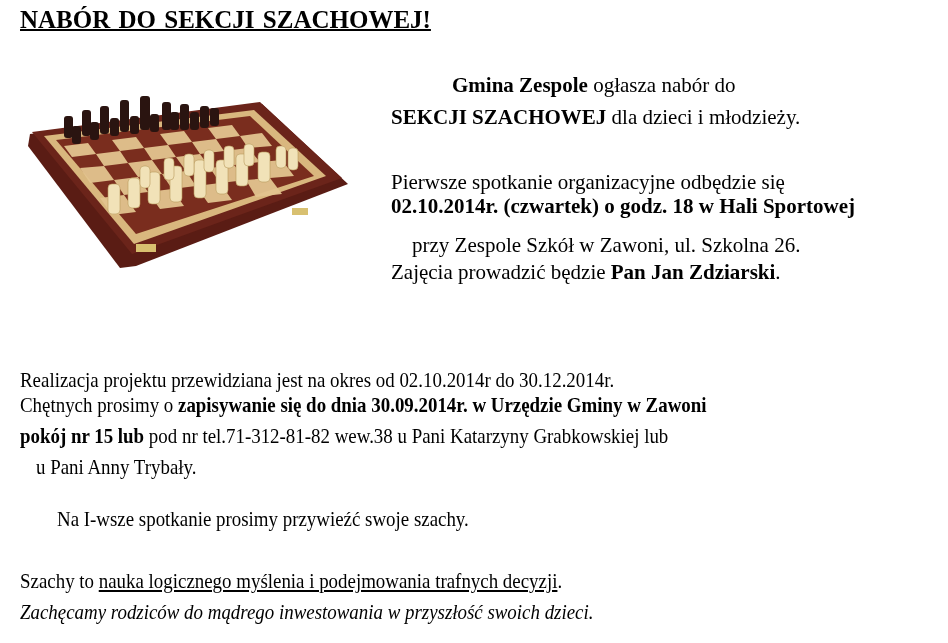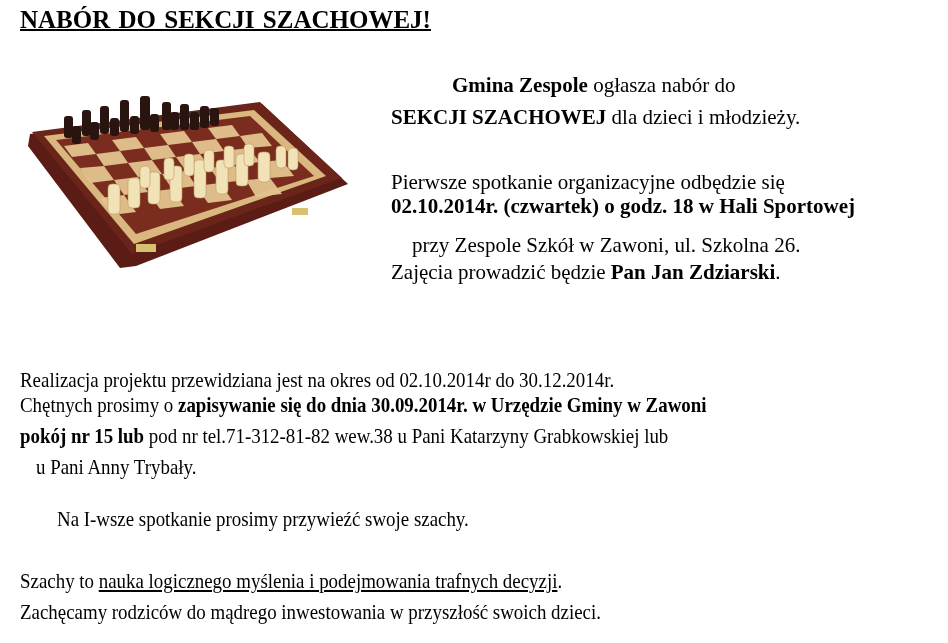--- a/index.html
+++ b/index.html
@@ -121,17 +121,17 @@
     <span class="cond" style="transform:scaleX(0.9);">u Pani Anny Trybały.</span>
   </div>
 
   <div class="line" style="left:20px; top:507px;margin-left:37px;">
     <span class="cond" style="transform:scaleX(0.9);">Na I-wsze spotkanie prosimy przywieźć swoje szachy.</span>
   </div>
 
   <div class="line" style="left:20px; top:569px;">
     <span class="cond" style="transform:scaleX(0.9);"><span>Szachy to </span><u>nauka logicznego myślenia i podejmowania trafnych decyzji</u><span>.</span></span>
   </div>
-  <div class="line" style="left:20px; top:600px;">
+  <div class="line" style="left:20px; top:600px;font-style:italic;">
     <span class="cond" style="transform:scaleX(0.9);">Zachęcamy rodziców do mądrego inwestowania w przyszłość swoich dzieci.</span>
   </div>
 
 </div>
 
 </body></html>

